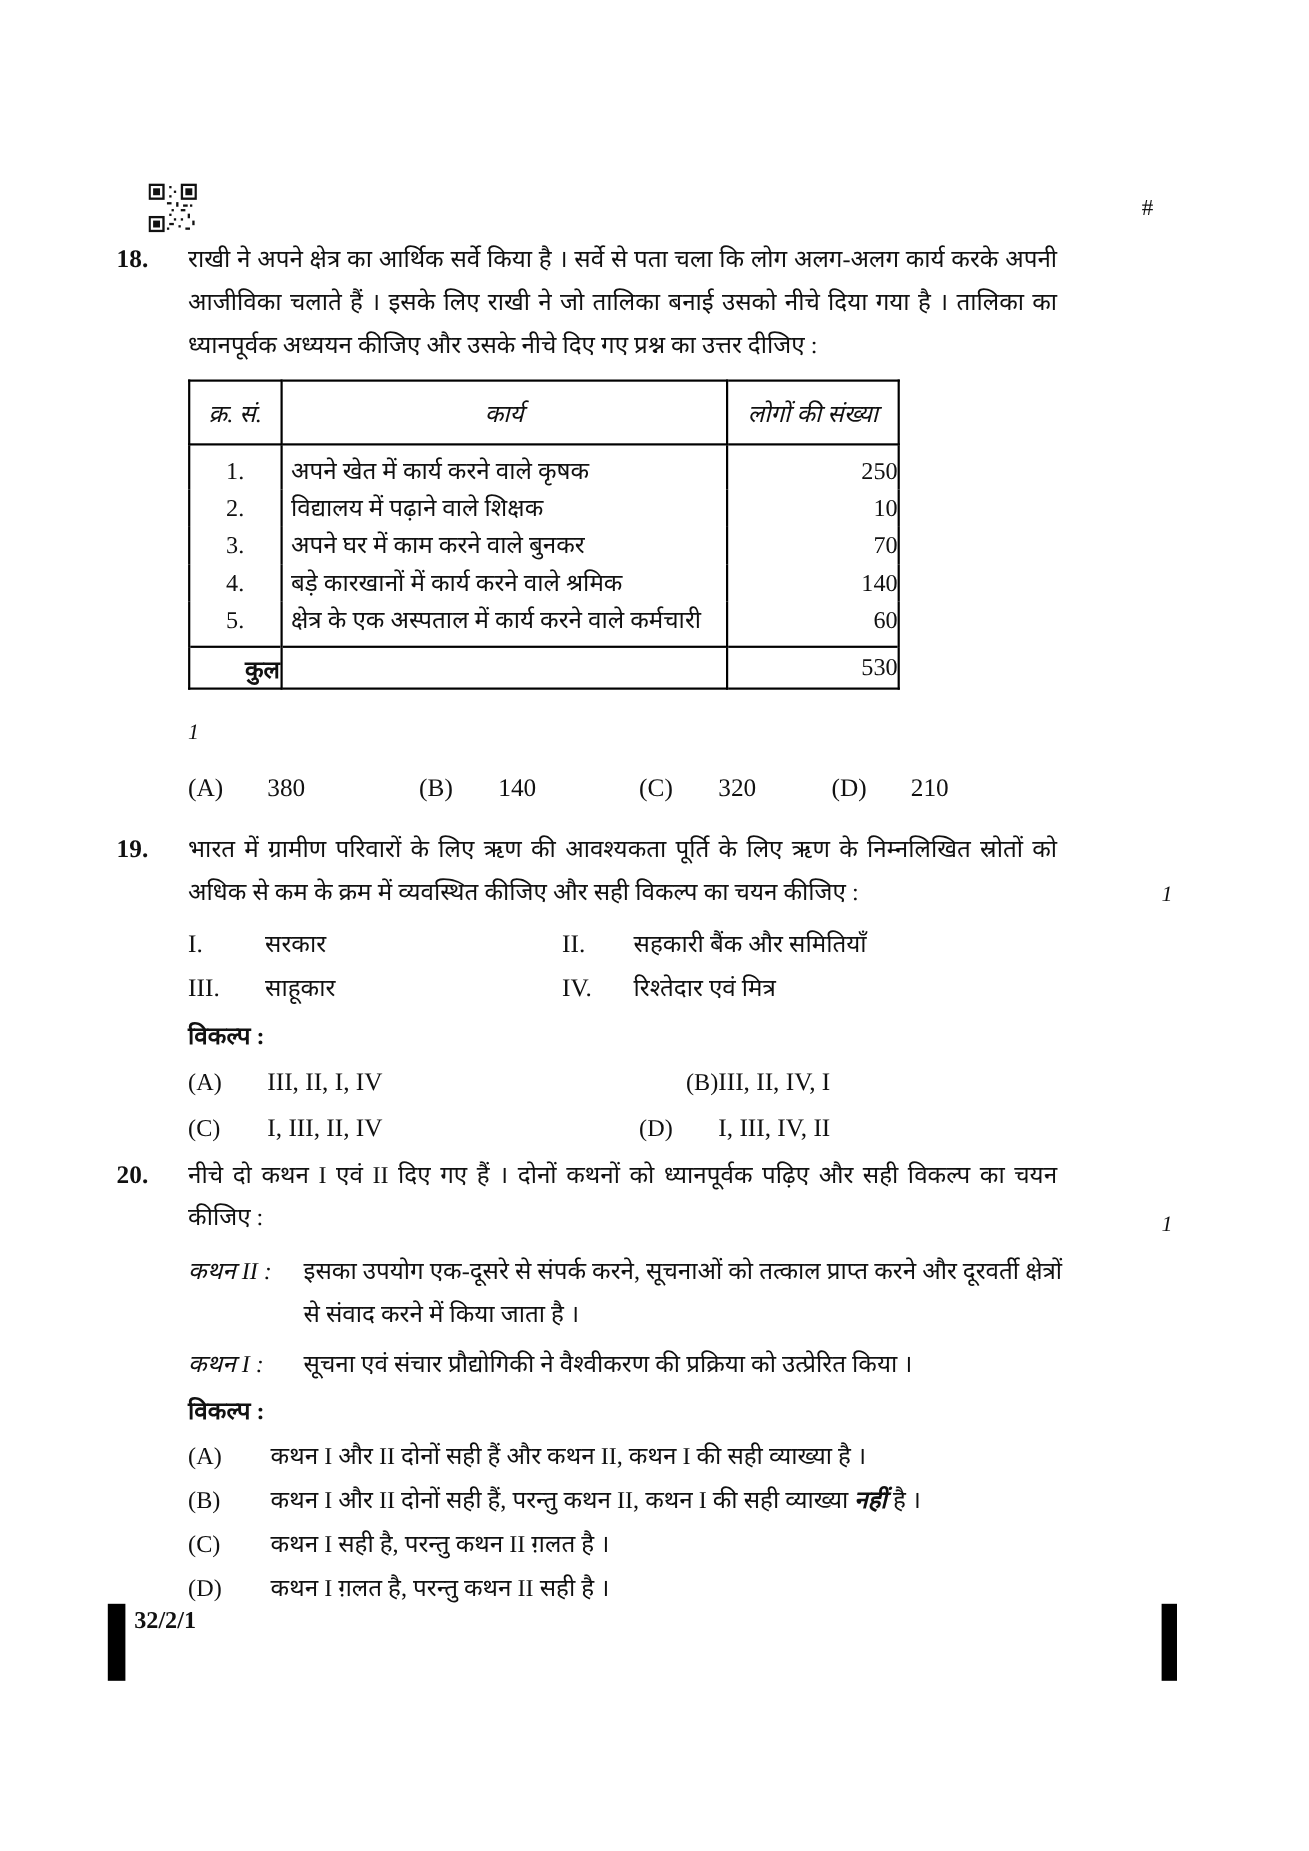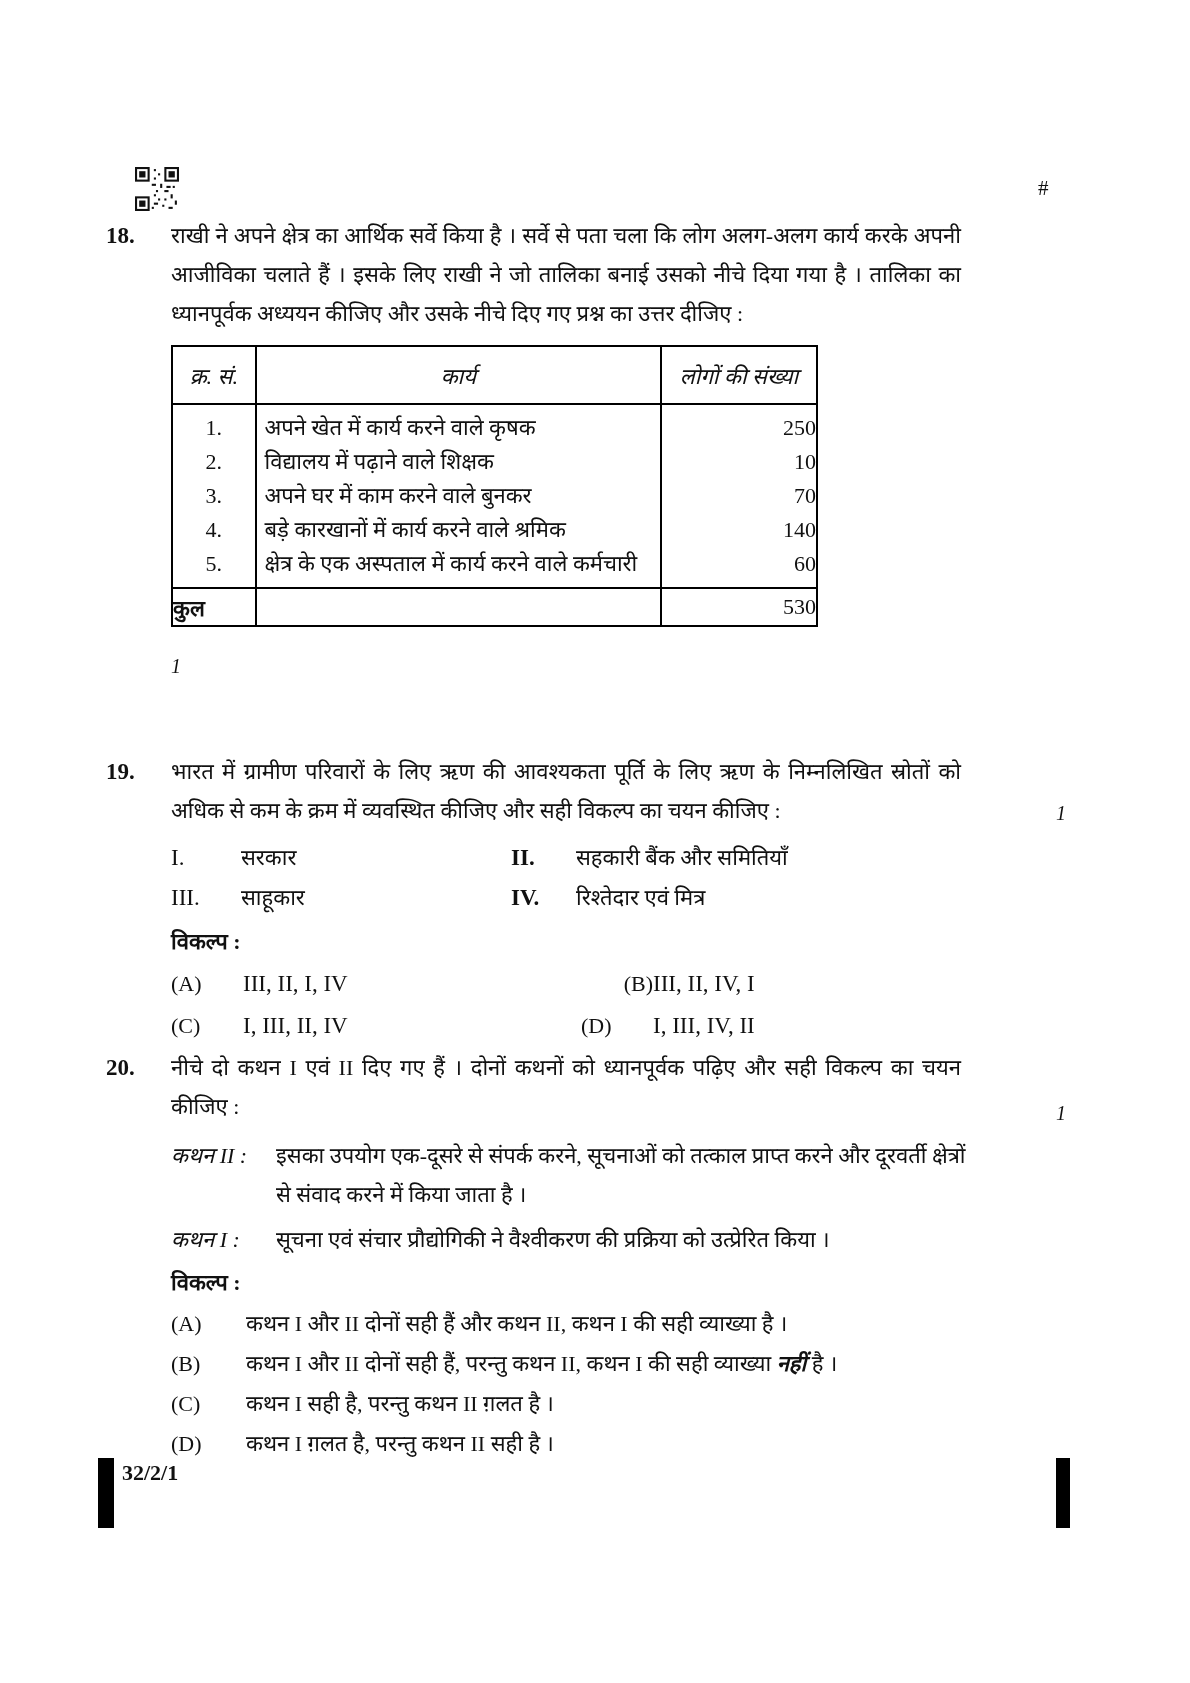--- a/index.html
+++ b/index.html
@@ -28,33 +28,33 @@
   table.survey th,table.survey td{border:2px solid #000000;font-size:22px;padding:0;}
   table.survey thead th{font-style:italic;font-weight:normal;text-align:center;height:56px;}
   table.survey tbody td{border-top:none;border-bottom:none;}
   table.survey tbody tr td{line-height:34px;}
   table.survey tbody tr:first-child td{padding-top:6px;}
   table.survey tbody tr:last-child td{padding-bottom:6px;}
   .col-sno{width:83px;text-align:center;}
   .col-work{width:405px;text-align:left;padding-left:8px !important;}
   .col-count{width:157px;text-align:right;}
   tr.total-row td{height:36px;}
-  .total-label{font-weight:bold;text-align:left;}
+  .total-label{font-weight:bold;text-align:right;}
   
   .qline{display:flex;justify-content:space-between;width:895px;margin-top:22px;font-size:22px;line-height:38px;}
   .opt-strip{position:relative;height:40px;margin-top:14px;font-size:23px;line-height:40px;}
   .opt-strip .opt{position:absolute;top:0;white-space:nowrap;}
   .opt .olabel{display:inline-block;width:72px;}
   .o0{left:0;} .o1{left:210px;} .o2{left:410px;} .o3{left:585px;}
   
   .pair-row{position:relative;height:40px;font-size:22px;line-height:40px;}
   .pair-row .cell-a{position:absolute;left:0;white-space:nowrap;}
   .pair-row .cell-b{position:absolute;left:340px;white-space:nowrap;}
   .pair-row .numeral{display:inline-block;width:70px;font-size:23px;}
-  .pair-row .numeral.n2{width:65px;font-weight:bold;}
+  .pair-row .numeral.n2{width:65px;}
   .sources{margin-top:8px;}
   .vikalp{font-weight:bold;font-size:22px;line-height:39px;margin-top:4px;}
   .optgrid{margin-top:2px;}
   .optgrid .pair-row{height:42px;line-height:42px;font-size:23px;}
   .optgrid .olabel{display:inline-block;width:72px;font-size:22px;}
   
   .stmt{display:flex;width:895px;margin-top:6px;font-size:22px;line-height:39px;}
   .stmt .slabel{width:105px;flex:none;font-style:italic;}
   .stmt .stext{width:690px;flex:none;text-align:left;}
   .q20 .intro{margin-bottom:4px;}
@@ -162,20 +162,26 @@
             <td class="col-work"></td>
             <td class="col-count">530</td>
           </tr>
         </tfoot>
       </table>
 
       <div class="qline">
         <span class="marks">1</span>
       </div>
 
+      <div class="opt-strip">
+        <span class="opt o0"><span class="olabel">(A)</span><span>380</span></span>
+        <span class="opt o1"><span class="olabel">(B)</span><span>140</span></span>
+        <span class="opt o2"><span class="olabel">(C)</span><span>320</span></span>
+        <span class="opt o3"><span class="olabel">(D)</span><span>210</span></span>
+      </div>
     </div>
   </div>
 
   <div class="question q19">
     <div class="qnum">19.</div>
     <div class="qbody">
       <div class="para-row">
         <p class="intro">भारत में ग्रामीण परिवारों के लिए ऋण की आवश्यकता पूर्ति के लिए ऋण के निम्नलिखित स्रोतों को अधिक से कम के क्रम में व्यवस्थित कीजिए और सही विकल्प का चयन कीजिए :</p>
         <span class="marks">1</span>
       </div>

